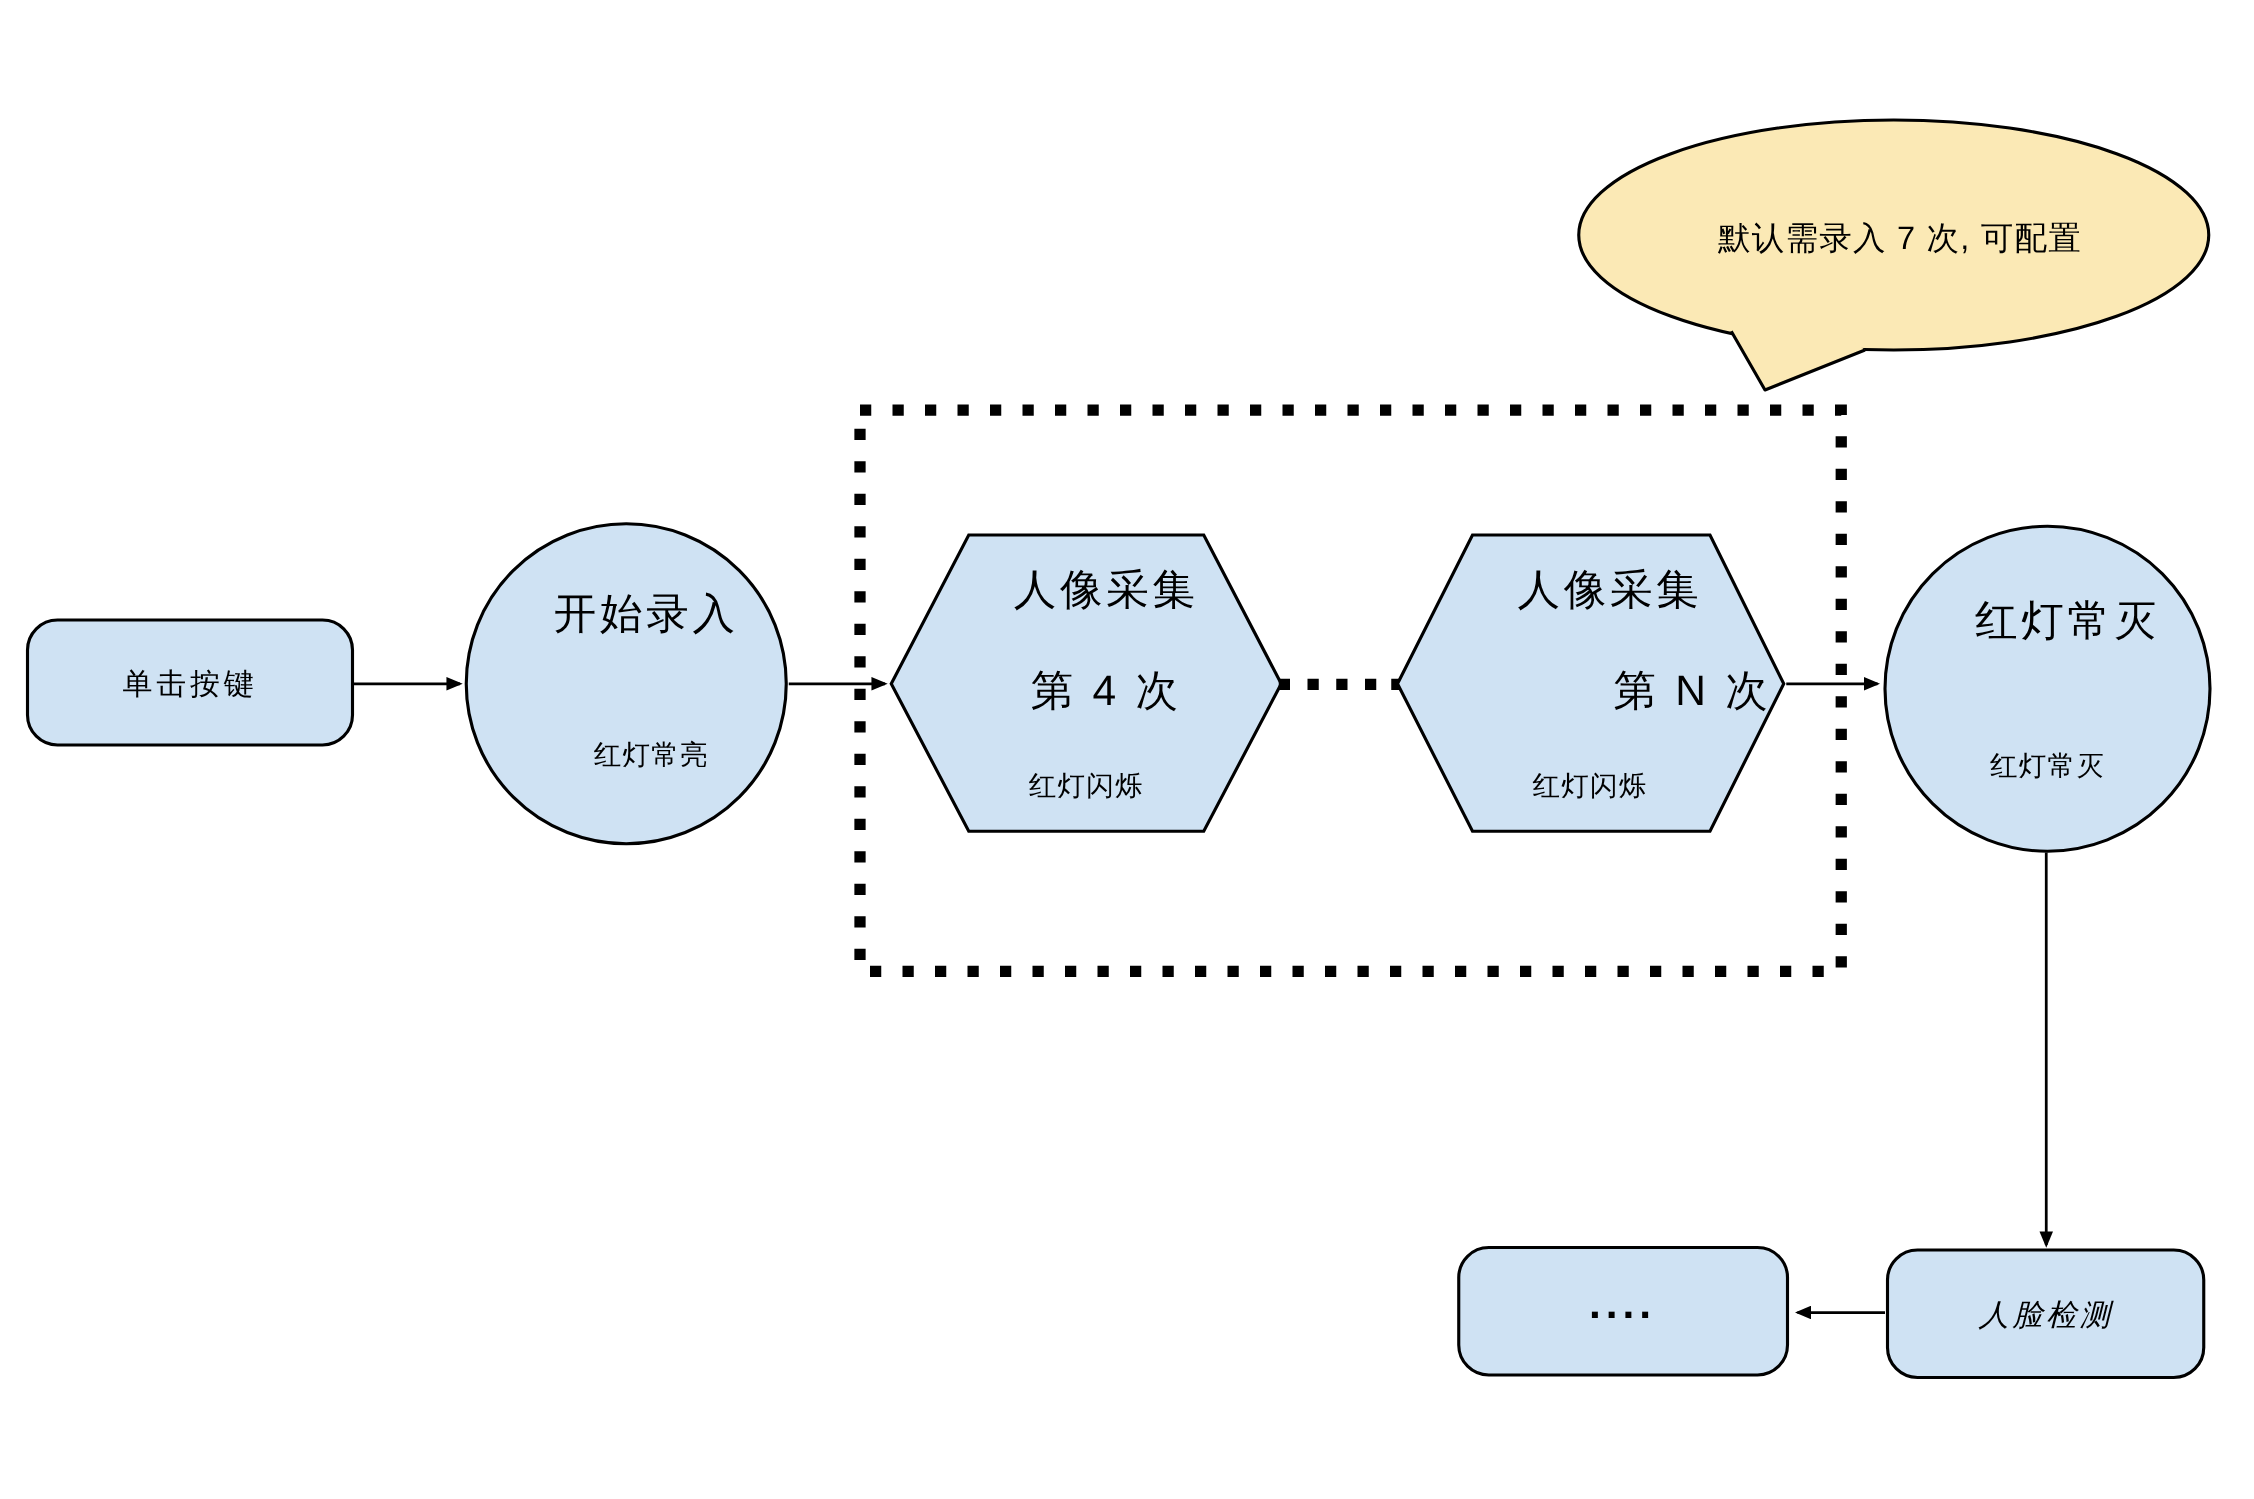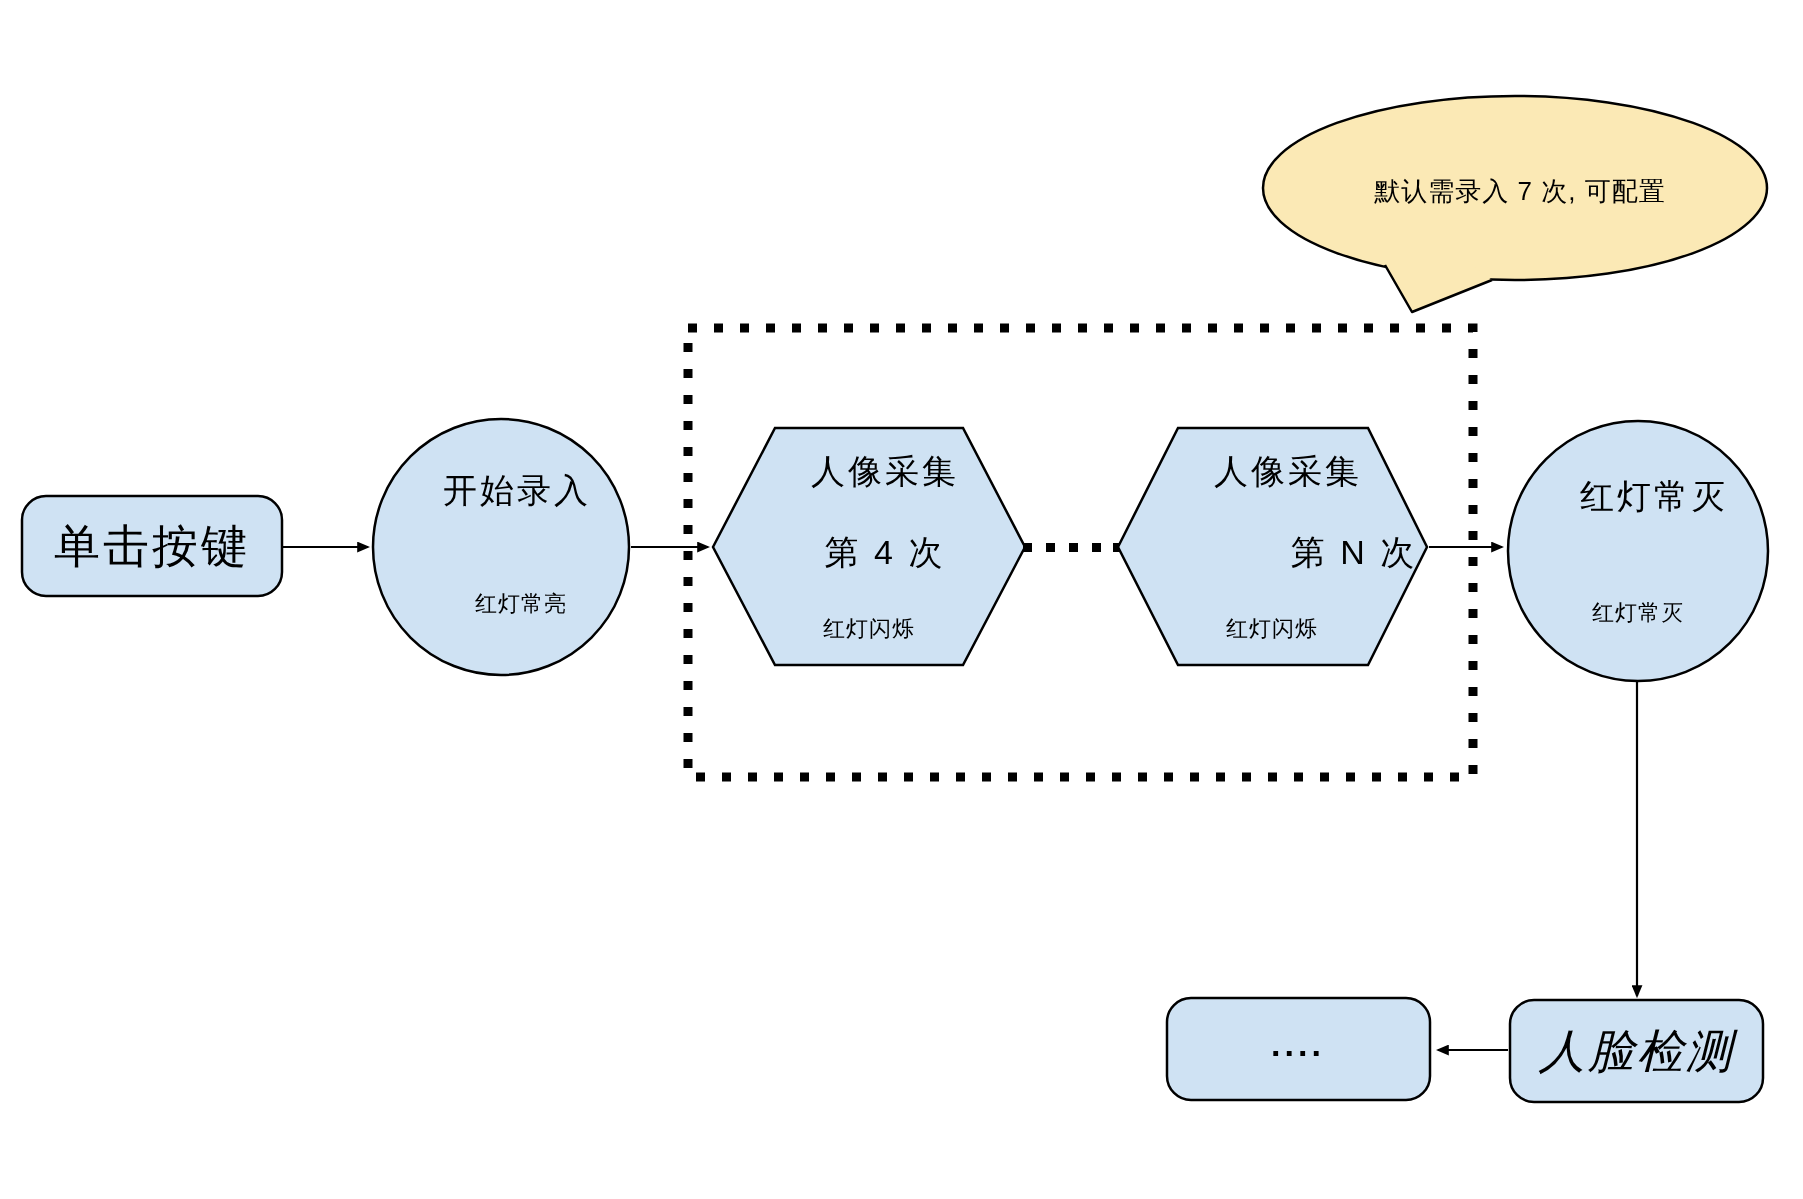--- a/index.html
+++ b/index.html
@@ -7,21 +7,21 @@
     position:relative;width:1803px;height:1199px;background:#ffffff;
     font-family:"Liberation Sans",sans-serif;color:#000;overflow:hidden;
   }
   .stage svg{position:absolute;left:0;top:0;}
   .lbl{
     position:absolute;transform:translate(-50%,-50%);
     white-space:nowrap;text-align:center;color:#000;
   }
   .t-main{font-size:34px;letter-spacing:3px;margin-left:16px;}
   .t-sub{font-size:22px;letter-spacing:1px;}
-  .t-box{font-size:46px;letter-spacing:3px;}
+  .t-box{font-size:24px;letter-spacing:3px;}
   .t-callout{font-size:26px;letter-spacing:1px;}
   .t-dots{font-size:34px;letter-spacing:4px;font-weight:bold;}
 </style>
 </head>
 <body>
 
 <div class="stage">
 
   <svg width="1803" height="1199" viewBox="0 0 1803 1199">
     <defs>

